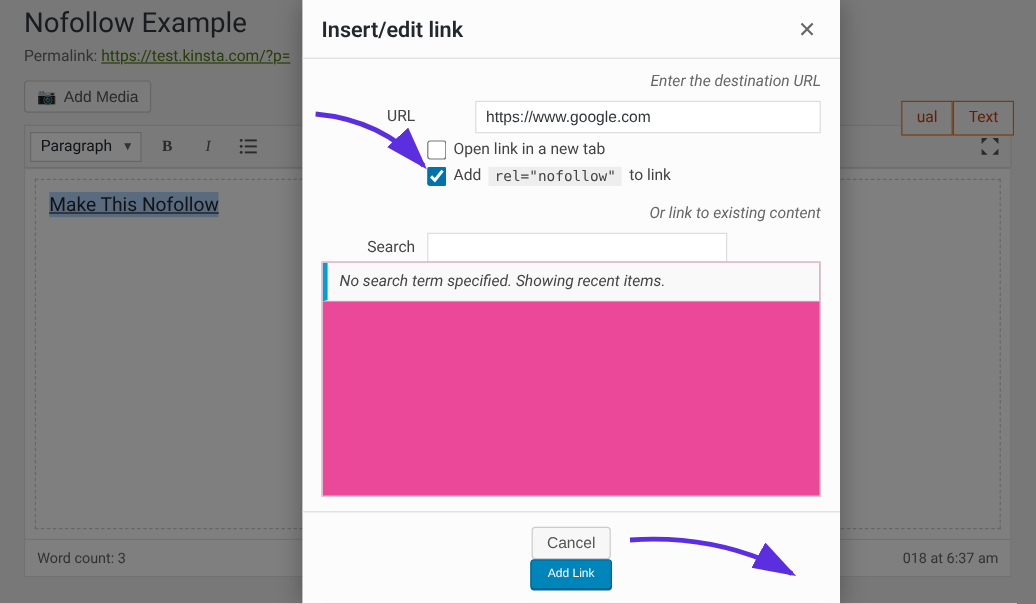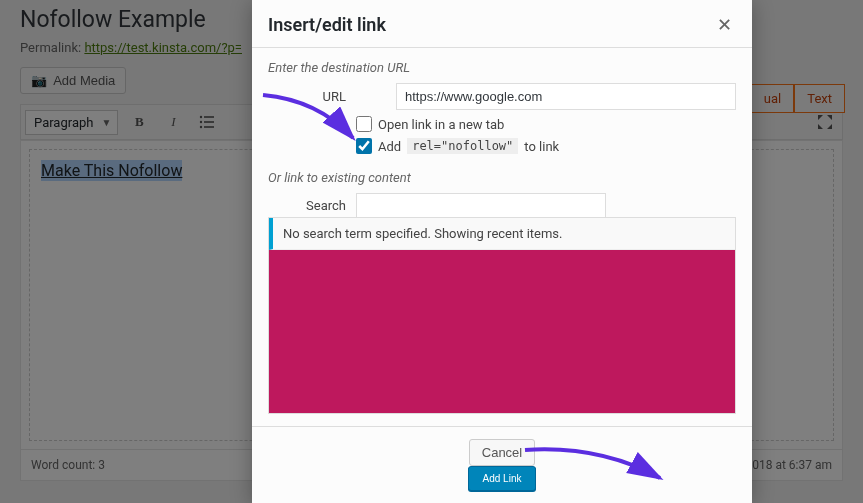--- a/index.html
+++ b/index.html
@@ -129,21 +129,21 @@
     
     .overlay {
       position: absolute;
       inset: 0;
       background: rgba(0,0,0,0.5);
     }
     .modal {
       position: absolute;
       top: 0;
       left: 252px;
-      width: 500px;
+      width: 448px;
       height: 503px;
       background: #fcfcfc;
       box-shadow: 0 3px 20px rgba(0,0,0,0.3);
       display: flex;
       flex-direction: column;
     }
     .modal-header {
       padding: 14px 16px 12px;
       border-bottom: 1px solid #ddd;
       display: flex;
@@ -166,20 +166,21 @@
       padding: 12px 16px;
       overflow: hidden;
       display: flex;
       flex-direction: column;
     }
     .section-label {
       color: #666;
       font-style: italic;
       font-size: 13px;
       margin-bottom: 8px;
+      text-align: right;
     }
     .form-row {
       display: flex;
       align-items: center;
       margin-bottom: 6px;
       gap: 40px;
     }
     .form-row .lbl {
       width: 88px;
       text-align: right;
@@ -190,21 +191,21 @@
     .form-row input[type="text"] {
       flex: 1;
       border: 1px solid #ddd;
       padding: 5px 8px;
       font-size: 13px;
       color: #32373c;
       max-width: 370px;
     }
     .check-row {
       display: flex;
-      align-items: center;
+      align-items: flex-start;
       margin-left: 88px;
       margin-bottom: 6px;
       font-size: 13px;
       color: #444;
       gap: 6px;
     }
     .check-row input[type="checkbox"] {
       width: 16px; height: 16px;
       border: 1px solid #b4b9be;
       cursor: pointer;
@@ -230,24 +231,25 @@
     }
     .search-row input {
       flex: 1;
       border: 1px solid #ddd;
       padding: 4px 8px;
       font-size: 13px;
       max-width: 250px;
     }
     .results-box {
       border: 1px solid #ddd;
-      background: #be185d;
+      background: #ec4899;
       flex: 1;
       margin-top: -1px;
       overflow: auto;
+      font-style: italic;
     }
     .results-notice {
       border-left: 4px solid #00a0d2;
       padding: 8px 10px;
       font-size: 13px;
       color: #444;
       background: #f9f9f9;
       border-bottom: 1px solid #eee;
     }
     .modal-footer {

